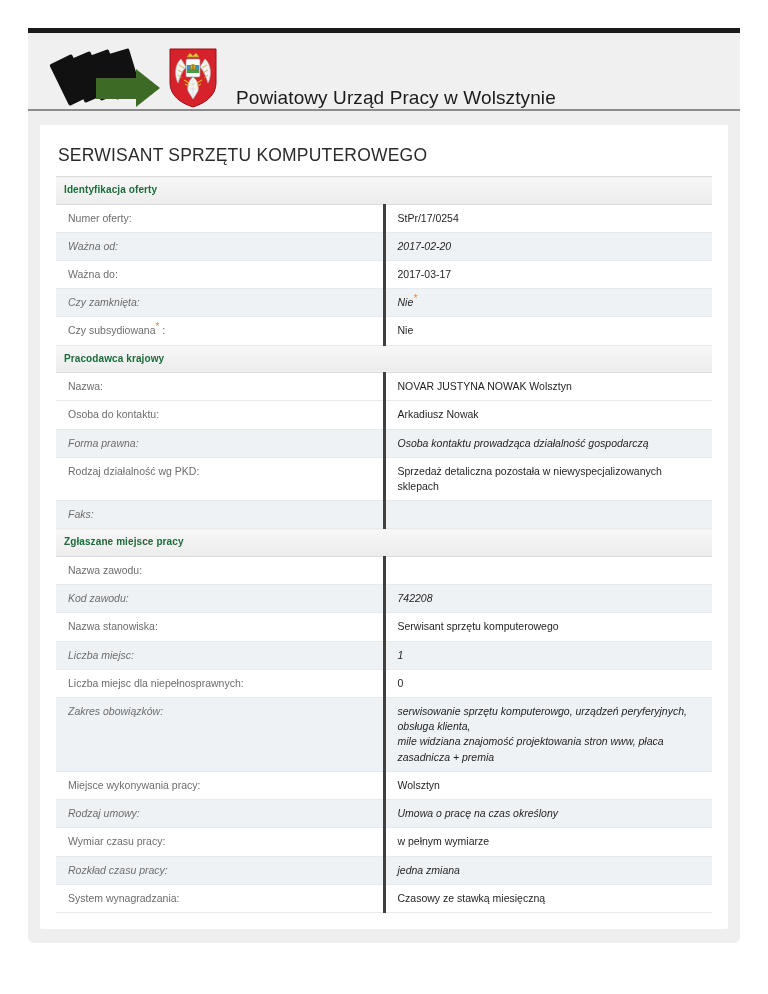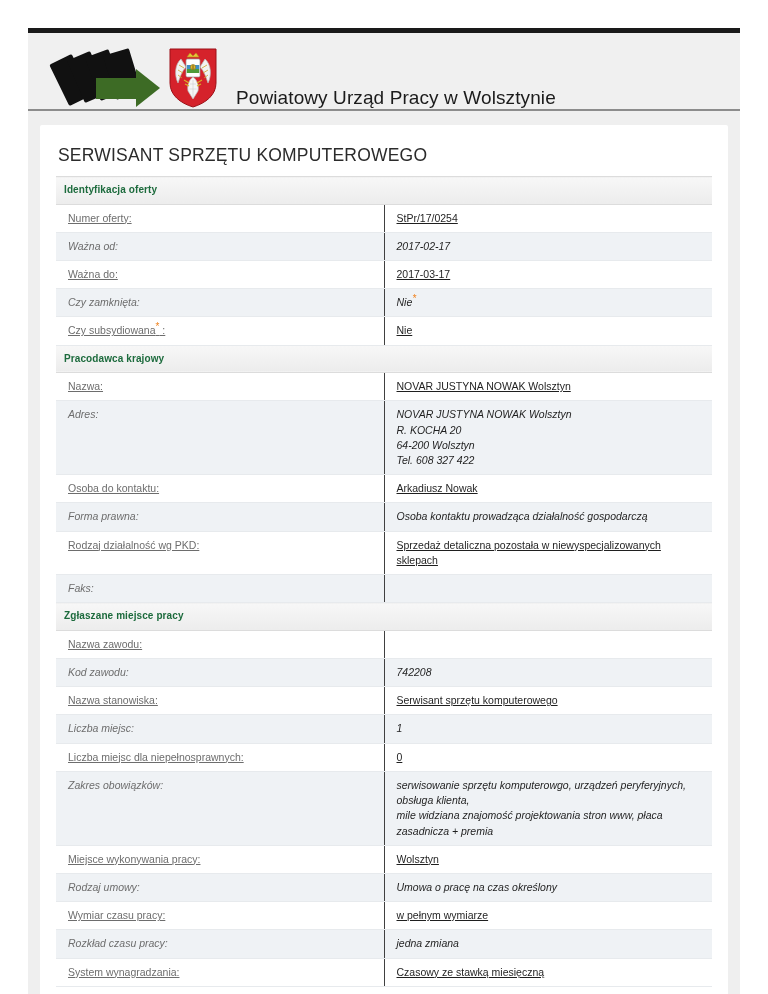--- a/index.html
+++ b/index.html
@@ -133,25 +133,25 @@
     border-bottom: 1px solid #e7eaed;
     line-height: 1.45;
     margin-left: 32px;
   }
   td.label {
     width: 340px;
     color: #6d6d6d;
   }
   td.value {
     color: #1f1f1f;
-    border-left: 1px solid #404040;
+    border-left: 3px solid #404040;
     padding-left: 12px;
   }
   tr.odd td { background: #eff2f5; font-style: italic; }
-  tr.even td { background: #ffffff; text-decoration: underline; }
+  tr.even td { background: #ffffff; }
 
   tr.section td {
     background: linear-gradient(to bottom, #f7f7f7 0%, #ececec 100%);
     color: #1d6b3d;
     font-weight: bold;
     font-size: 10px;
     letter-spacing: .1px;
     padding: 6px 10px 6px 8px;
     border-bottom: 1px solid #dcdcdc;
     border-top: 1px solid #dcdcdc;
@@ -221,49 +221,40 @@
         <tbody id="offer-body">
             <tr class="section">
               <td colspan="2">Identyfikacja oferty</td>
             </tr>
             <tr class="even">
               <td class="label"><span>Numer oferty:</span></td>
               <td class="value"><span>StPr/17/0254</span></td>
             </tr>
             <tr class="odd">
               <td class="label"><span>Ważna od:</span></td>
-              <td class="value"><span>2017-02-17</span></td>
+              <td class="value"><span>2017-02-20</span></td>
             </tr>
             <tr class="even">
               <td class="label"><span>Ważna do:</span></td>
               <td class="value"><span>2017-03-17</span></td>
             </tr>
             <tr class="odd">
               <td class="label"><span>Czy zamknięta:</span></td>
               <td class="value"><span>Nie</span><span class="req-star">*</span></td>
             </tr>
             <tr class="even">
               <td class="label"><span>Czy subsydiowana</span><span class="req-star">*</span><span> :</span></td>
               <td class="value"><span>Nie</span></td>
             </tr>
             <tr class="section">
               <td colspan="2">Pracodawca krajowy</td>
             </tr>
             <tr class="even">
               <td class="label"><span>Nazwa:</span></td>
               <td class="value"><span>NOVAR JUSTYNA NOWAK Wolsztyn</span></td>
-            </tr>
-            <tr class="odd">
-              <td class="label"><span>Adres:</span></td>
-              <td class="value">
-                <span class="addr-line">NOVAR JUSTYNA NOWAK Wolsztyn</span>
-                <span class="addr-line">R. KOCHA 20</span>
-                <span class="addr-line">64-200 Wolsztyn</span>
-                <span class="addr-line">Tel. 608 327 422</span>
-              </td>
             </tr>
             <tr class="even">
               <td class="label"><span>Osoba do kontaktu:</span></td>
               <td class="value"><span>Arkadiusz Nowak</span></td>
             </tr>
             <tr class="odd">
               <td class="label"><span>Forma prawna:</span></td>
               <td class="value"><span>Osoba kontaktu prowadząca działalność gospodarczą</span></td>
             </tr>
             <tr class="even">

